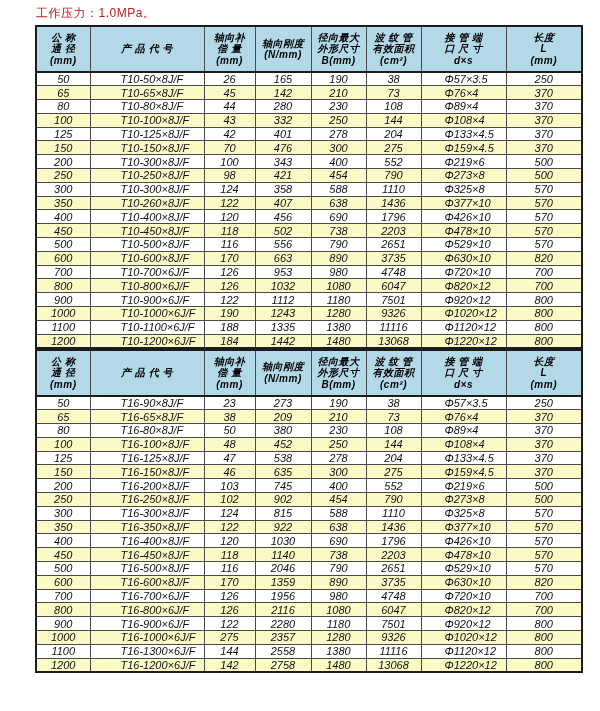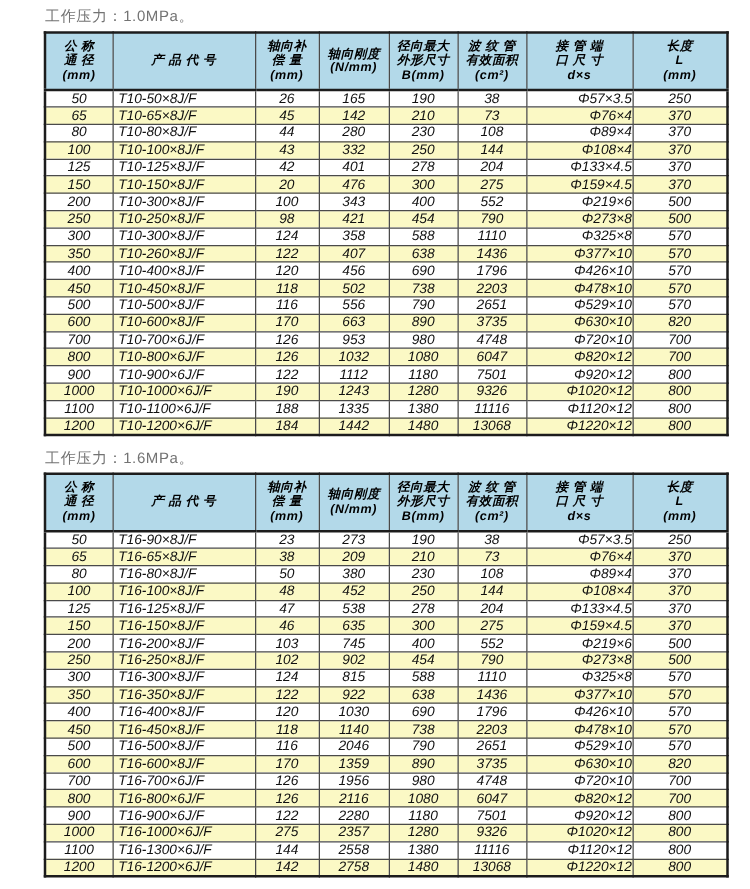--- a/index.html
+++ b/index.html
@@ -11,21 +11,21 @@
     --ink:#101010;
   }
   *{box-sizing:border-box;}
   html,body{margin:0;padding:0;}
   body{
     width:600px;height:711px;background:#ffffff;overflow:hidden;
     font-family:"Liberation Sans","DejaVu Sans",sans-serif;color:var(--ink);
   }
   .sheet{padding:4px 19px 0 35px;}
   .tbl-title{
-    font-size:12px;line-height:14px;color:#737373;
+    font-size:12px;line-height:14px;color:#b91c1c;
     margin:2px 0 5px 1px;letter-spacing:.5px;white-space:nowrap;
   }
   .section-2 .tbl-title{margin-top:10px;}
   table.spec{
     border-collapse:collapse;table-layout:fixed;width:546px;
     border:2px solid var(--frame);
     font-style:italic;
   }
   table.spec th{
     background:var(--header-bg);
@@ -36,22 +36,22 @@
     line-height:11.5px;letter-spacing:.5px;
   }
   table.spec th div{text-align:center;white-space:nowrap;}
   table.spec td{
     font-size:11px;height:13.8px;line-height:12px;
     padding:0;text-align:center;vertical-align:middle;
     border:1px solid var(--grid);
     background:var(--row-bg);color:var(--ink);white-space:nowrap;
   }
   table.spec tbody tr:nth-child(even) td{background:var(--row-alt-bg);}
-  table.spec td.c-code{text-align:left;padding-left:4px;}
-  table.spec td.c-port_size{text-align:right;padding-left:7px;}
+  table.spec td.c-code{text-align:left;padding-left:30px;}
+  table.spec td.c-port_size{text-align:left;padding-left:23px;}
   col.w-dn{width:54px;} col.w-code{width:114px;} col.w-axial_comp{width:51px;}
   col.w-axial_stiff{width:56px;} col.w-radial_max{width:55px;}
   col.w-bellows_area{width:55px;} col.w-port_size{width:85px;} col.w-length{width:76px;}
 </style>
 </head>
 <body>
 
 <div class="sheet">
 
   <section class="section-1">
@@ -155,21 +155,21 @@
             <td class="c-axial_comp">42</td>
             <td class="c-axial_stiff">401</td>
             <td class="c-radial_max">278</td>
             <td class="c-bellows_area">204</td>
             <td class="c-port_size">Φ133×4.5</td>
             <td class="c-length">370</td>
           </tr>
           <tr>
             <td class="c-dn">150</td>
             <td class="c-code">T10-150×8J/F</td>
-            <td class="c-axial_comp">20</td>
+            <td class="c-axial_comp">70</td>
             <td class="c-axial_stiff">476</td>
             <td class="c-radial_max">300</td>
             <td class="c-bellows_area">275</td>
             <td class="c-port_size">Φ159×4.5</td>
             <td class="c-length">370</td>
           </tr>
           <tr>
             <td class="c-dn">200</td>
             <td class="c-code">T10-300×8J/F</td>
             <td class="c-axial_comp">100</td>
@@ -307,21 +307,20 @@
             <td class="c-radial_max">1480</td>
             <td class="c-bellows_area">13068</td>
             <td class="c-port_size">Φ1220×12</td>
             <td class="c-length">800</td>
           </tr>
         </tbody>
     </table>
   </section>
 
   <section class="section-2">
-    <div class="tbl-title">工作压力：1.6MPa。</div>
     <table class="spec">
       <colgroup>
         <col class="w-dn">
           <col class="w-code">
           <col class="w-axial_comp">
           <col class="w-axial_stiff">
         <col class="w-radial_max">
           <col class="w-bellows_area">
           <col class="w-port_size">
           <col class="w-length">

